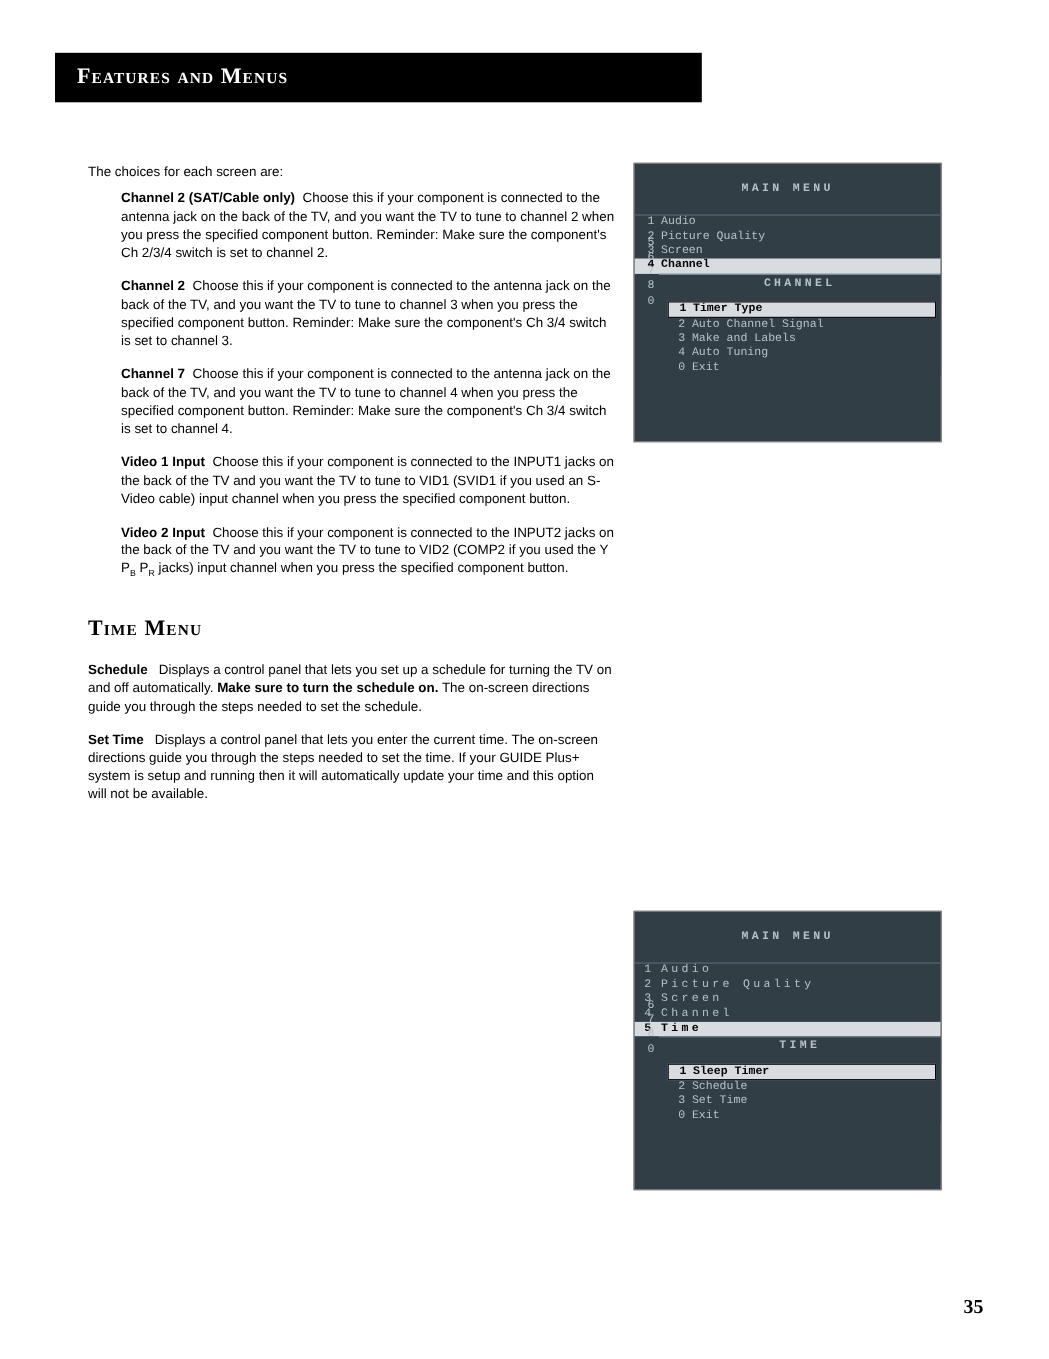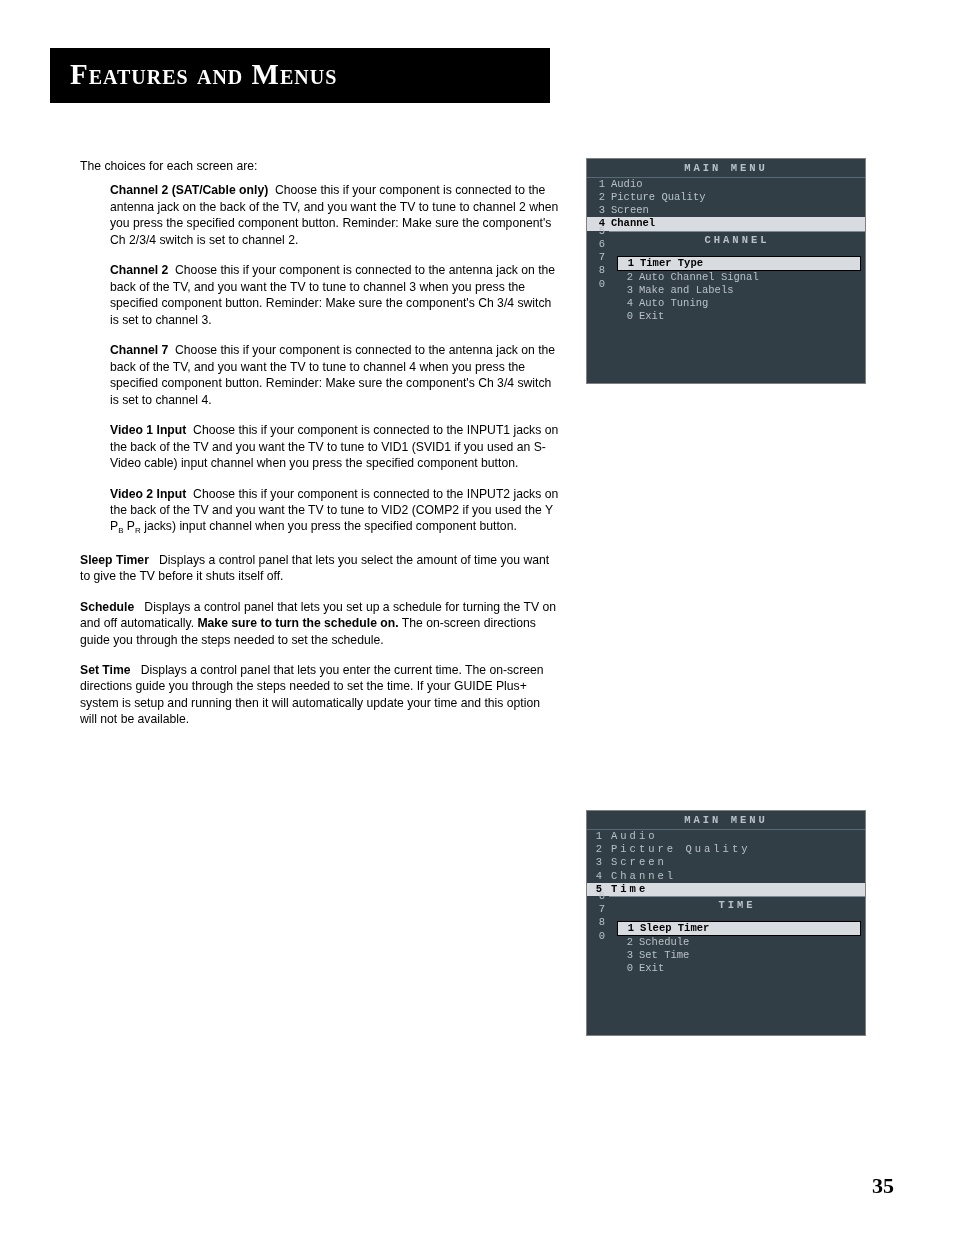--- a/index.html
+++ b/index.html
@@ -11,29 +11,29 @@
     position: relative;
     padding: 48px 60px 40px 60px;
   }
   .title-bar {
     background: #000;
     color: #fff;
     font-family: Georgia, 'Times New Roman', serif;
     font-weight: bold;
     font-variant: small-caps;
     letter-spacing: 1px;
-    font-size: 29px;
+    font-size: 20px;
     padding: 10px 20px 12px 20px;
     margin-left: -10px;
     margin-bottom: 55px;
-    width: 500px;
+    width: 588px;
   }
   .content-row {
     display: flex;
-    gap: 26px;
+    gap: 16px;
     align-items: flex-start;
   }
   .text-col {
     width: 500px;
     font-size: 12.2px;
     color: #000;
     line-height: 1.35;
   }
   .intro { margin-bottom: 8px; margin-left: 20px;}
   .choice {
@@ -64,21 +64,21 @@
     color: #b8c0c8;
     position: relative;
     padding-bottom: 60px;
     margin-bottom: 426px;
   }
   .menu-box:last-child { margin-bottom: 0; }
   .menu-title {
     text-align: center;
     letter-spacing: 3px;
     font-weight: bold;
-    padding: 3px 0;
+    padding: 17px 0;
     border-bottom: 1px solid #5a6a74;
   }
   .menu-row {
     display: flex;
     padding: 0 4px;
     line-height: 1.25;
   }
   .menu-row .num { width: 14px; text-align: right; margin-right: 6px;}
   .menu-row.selected {
     background: #d8dce0;
@@ -114,21 +114,21 @@
     line-height: 1.25;
     color: #b8c0c8;
   }
   .left-nums div { text-align: right; width: 14px; }
   .page-number {
     position: absolute;
     bottom: 36px;
     right: 60px;
     font-family: Georgia, serif;
     font-weight: bold;
-    font-size: 22px;
+    font-size: 18px;
   }
 </style>
 </head>
 <body>
 
 <div class="title-bar">Features and Menus</div>
 
 <div class="content-row">
   <div class="text-col">
     <p class="intro">The choices for each screen are:</p>
@@ -142,24 +142,22 @@
     <p class="choice">
       <b>Channel 7</b>&nbsp;&nbsp;<span>Choose this if your component is connected to the antenna jack on the back of the TV, and you want the TV to tune to channel 4 when you press the specified component button. Reminder: Make sure the component's Ch 3/4 switch is set to channel 4.</span>
     </p>
     <p class="choice">
       <b>Video 1 Input</b>&nbsp;&nbsp;<span>Choose this if your component is connected to the INPUT1 jacks on the back of the TV and you want the TV to tune to VID1 (SVID1 if you used an S-Video cable) input channel when you press the specified component button.</span>
     </p>
     <p class="choice">
       <b>Video 2 Input</b>&nbsp;&nbsp;<span>Choose this if your component is connected to the INPUT2 jacks on the back of the TV and you want the TV to tune to VID2 (COMP2 if you used the Y P</span><span class="sub">B</span><span> P</span><span class="sub">R</span><span> jacks) input channel when you press the specified component button.</span>
     </p>
 
-
-    <p class="para">
-      <b>Sleep Timer</b>&nbsp;&nbsp;&nbsp;<span>Displays a control panel that lets you select the amount of time you want to give the TV before it shuts itself off.</span>
-    </p>
+    <h2 class="section-heading">Time Menu</h2>
+
     <p class="para">
       <b>Schedule</b>&nbsp;&nbsp;&nbsp;<span>Displays a control panel that lets you set up a schedule for turning the TV on and off automatically. </span><b>Make sure to turn the schedule on.</b><span> The on-screen directions guide you through the steps needed to set the schedule.</span>
     </p>
     <p class="para">
       <b>Set Time</b>&nbsp;&nbsp;&nbsp;<span>Displays a control panel that lets you enter the current time. The on-screen directions guide you through the steps needed to set the time. If your GUIDE Plus+ system is setup and running then it will automatically update your time and this option will not be available.</span>
     </p>
   </div>
 
   <div class="menu-col">
 

